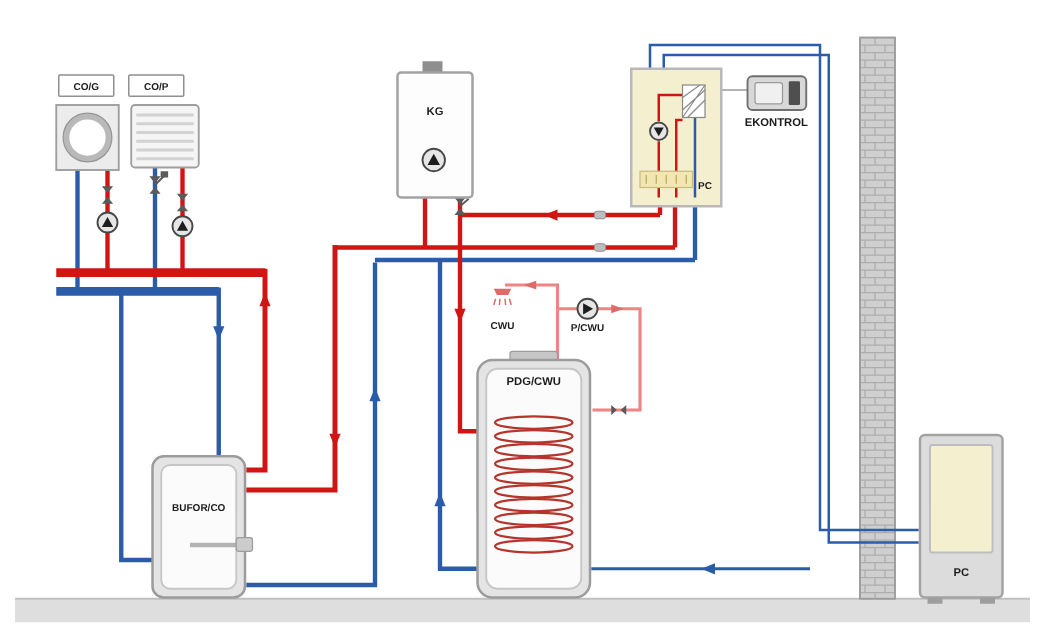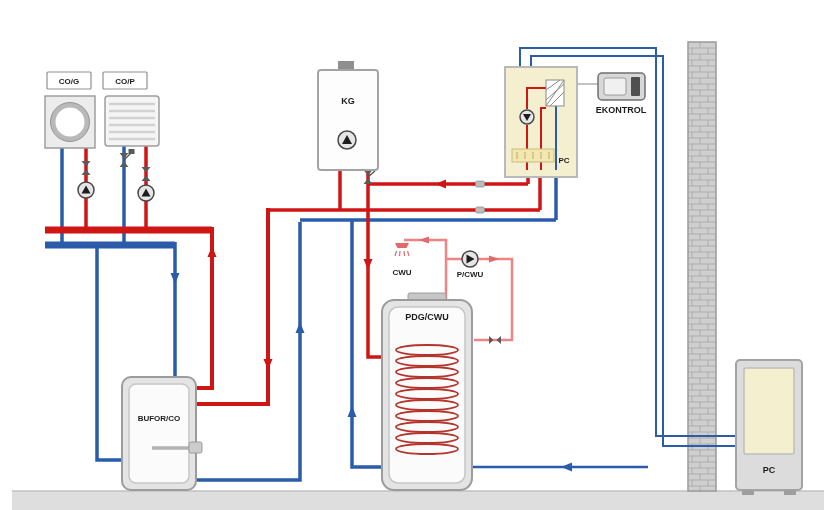--- a/index.html
+++ b/index.html
@@ -1,16 +1,16 @@
 <!DOCTYPE html>
 <html style="--hot: #d01515; --cold: #2a5caa; --dhw: #f08484; --panel-yellow: #f4f0cf; --outline: #9c9c9c; --floor: #dedede; --coil: #b5342c; --text: #1c1c1c;"><head>
 <meta charset="utf-8">
 <style>
   html,body{margin:0;padding:0;background:#fff;}
-  .stage{position:relative;width:835px;height:498px;background:#fff;overflow:hidden;margin-top:12px;}
+  .stage{position:relative;width:835px;height:498px;background:#fff;overflow:hidden;}
   svg{display:block;font-family:"Liberation Sans",sans-serif;}
   .lbl{font:bold 9px "Liberation Sans",sans-serif;fill:var(--text,#1c1c1c);text-anchor:middle;}
   .lbl-sm{font:bold 8px "Liberation Sans",sans-serif;fill:var(--text,#1c1c1c);text-anchor:middle;}
   .pipe-hot{stroke:var(--hot,#d01515);fill:none;}
   .pipe-cold{stroke:var(--cold,#2a5caa);fill:none;}
   .pipe-dhw{stroke:var(--dhw,#f08484);fill:none;}
   .arrow-hot{fill:var(--hot,#d01515);}
   .arrow-cold{fill:var(--cold,#2a5caa);}
   .arrow-dhw{fill:#e06a6a;}
   .pump-body{fill:#e6e6e6;stroke:#474747;stroke-width:1.5;}

